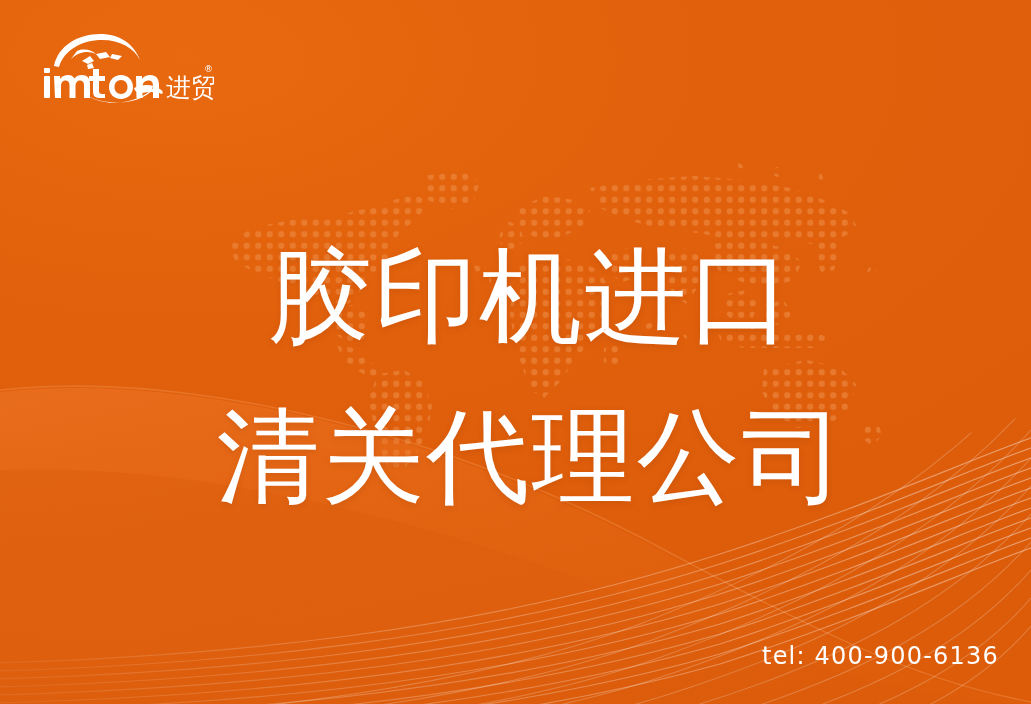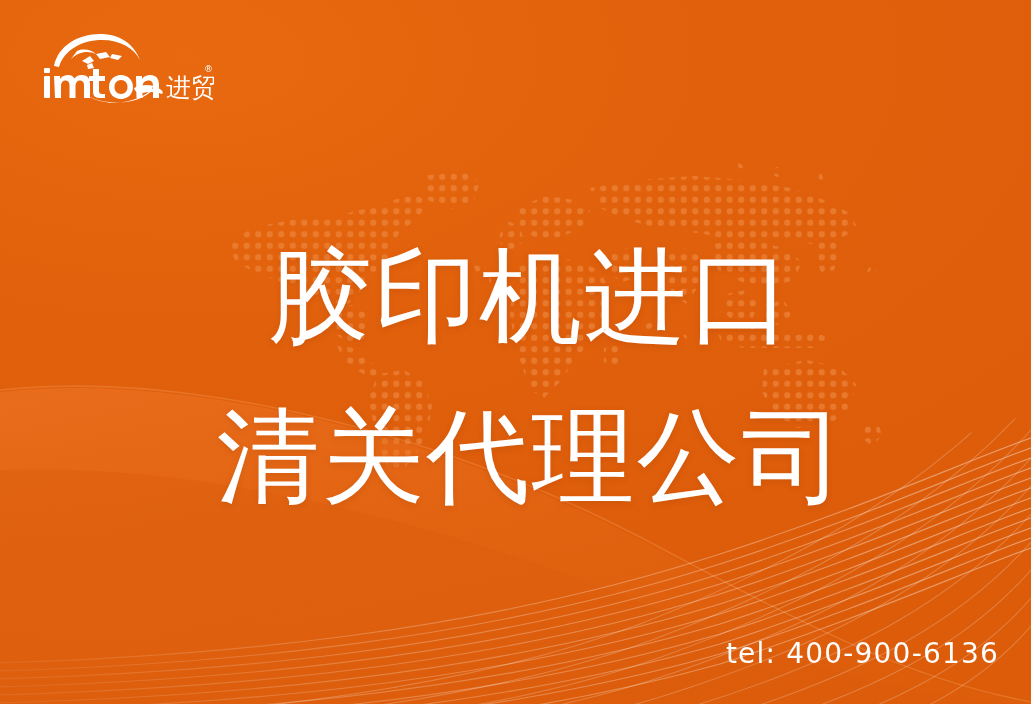--- a/index.html
+++ b/index.html
@@ -73,21 +73,21 @@
     padding-left:32px;
   }
   .headline .ln1{font-size:103px;}
   .headline .ln2{font-size:103px;margin-top:38px;}
 
   
   .tel{
     position:absolute;
     right:32px;bottom:34px;
     color:#ffffff;
-    font-size:28px;
+    font-size:24px;
     font-family:"DejaVu Sans","Liberation Sans",sans-serif;
     letter-spacing:1.2px;
     white-space:nowrap;
   }
 </style>
 </head>
 <body>
 
 <div class="banner">
 

